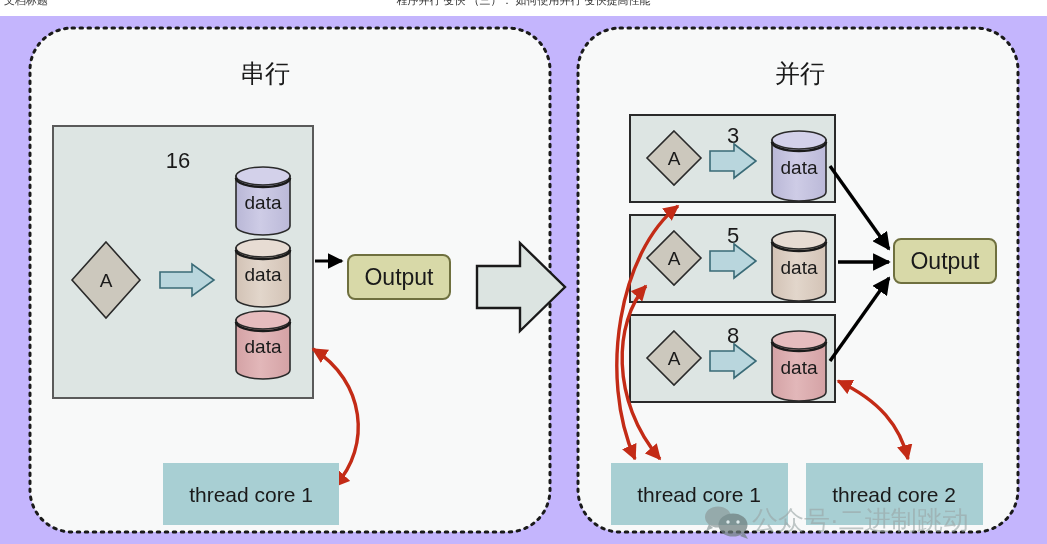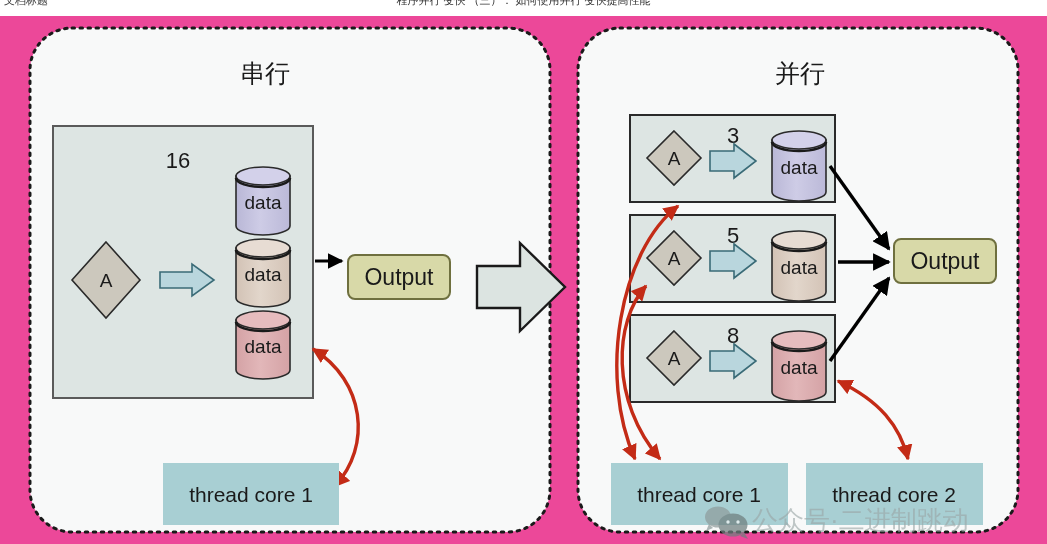--- a/index.html
+++ b/index.html
@@ -5,21 +5,21 @@
   html, body {
     margin: 0;
     padding: 0;
     background: #ffffff;
     font-family: "Liberation Sans", "DejaVu Sans", sans-serif;
   }
   #canvas {
     position: relative;
     width: 1047px;
     height: 544px;
-    background: #ec4899;
+    background: #c4b5fd;
     overflow: hidden;
     text-decoration: underline;
   }
   #top-strip {
     position: absolute;
     left: 0; top: 0;
     width: 1047px;
     height: 16px;
     background: #ffffff;
     overflow: hidden;

